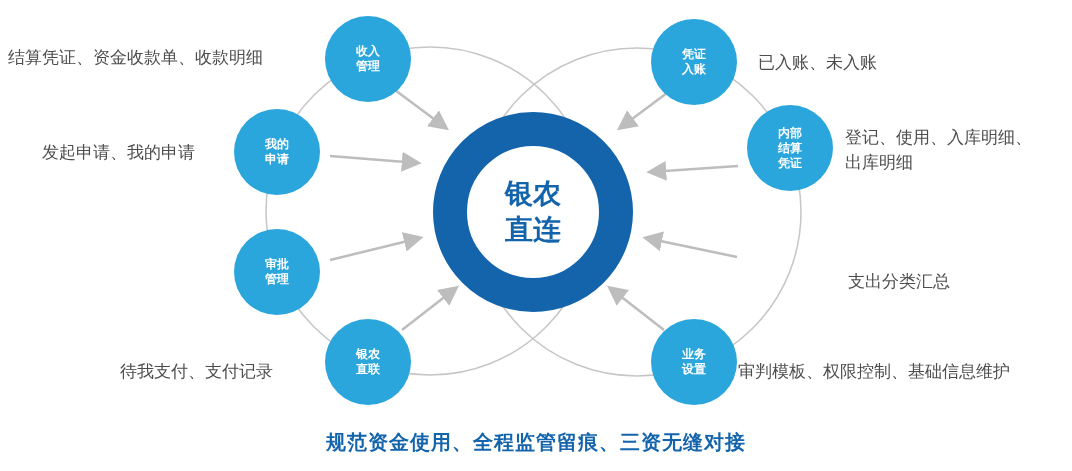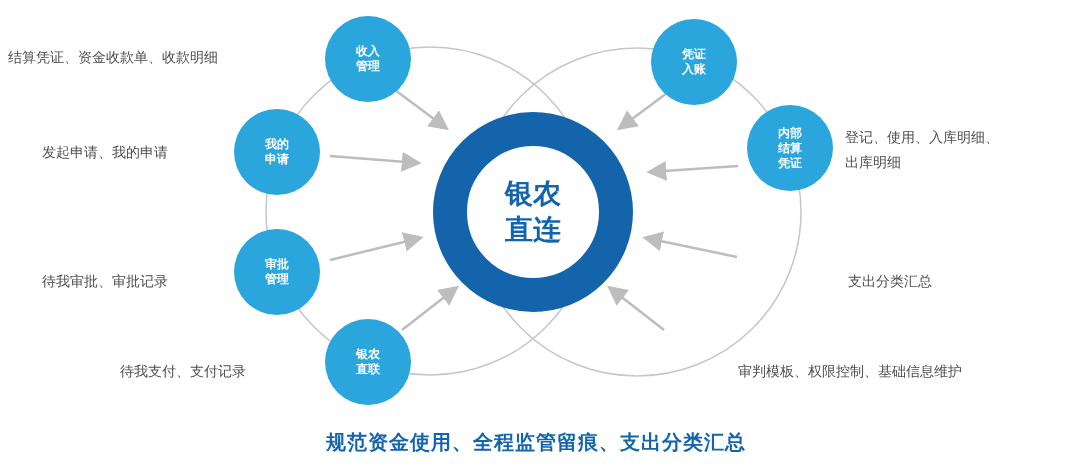--- a/index.html
+++ b/index.html
@@ -18,21 +18,21 @@
   .center{
     position:absolute;left:433px;top:112px;width:200px;height:200px;box-sizing:border-box;
     border:34px solid #1464ac;border-radius:50%;background:#ffffff;
     display:flex;align-items:center;justify-content:center;
   }
   .center-label{
     font-size:28px;font-weight:bold;color:#1464ac;text-align:center;
     line-height:1.3;white-space:pre-line;
   }
   .desc{
-    position:absolute;color:#4d4d4d;font-size:14px;line-height:25px;white-space:pre-line;
+    position:absolute;color:#4d4d4d;font-size:17px;line-height:25px;white-space:pre-line;
   }
   .caption{
     position:absolute;left:0;right:0;top:429px;text-align:center;
     font-size:20px;font-weight:bold;color:#1464ac;letter-spacing:1px;
   }
 </style>
 </head>
 <body>
 
 <div class="stage">
@@ -68,25 +68,27 @@
 申请</span></div>
   <div class="node" style="left:234px;top:229px"><span>审批
 管理</span></div>
   <div class="node" style="left:325px;top:319px"><span>银农
 直联</span></div>
   <div class="node" style="left:651px;top:19px"><span>凭证
 入账</span></div>
   <div class="node" style="left:747px;top:105px"><span>内部
 结算
 凭证</span></div>
+  <div class="node" style="left:651px;top:319px"><span>业务
+设置</span></div>
 
   <div class="desc" style="left:8px;top:45px">结算凭证、资金收款单、收款明细</div>
   <div class="desc" style="left:42px;top:140px">发起申请、我的申请</div>
-  <div class="desc" style="left:42px;top:269px">待我审批、审批记录</div>
   <div class="desc" style="left:120px;top:359px">待我支付、支付记录</div>
+  <div class="desc" style="left:758px;top:50px">已入账、未入账</div>
   <div class="desc" style="left:845px;top:125px">登记、使用、入库明细、
 出库明细</div>
   <div class="desc" style="left:848px;top:269px">支出分类汇总</div>
   <div class="desc" style="left:738px;top:359px">审判模板、权限控制、基础信息维护</div>
 
-  <div class="caption">规范资金使用、全程监管留痕、支出分类汇总</div>
+  <div class="caption">规范资金使用、全程监管留痕、三资无缝对接</div>
 
 </div>
 
 </body></html>

